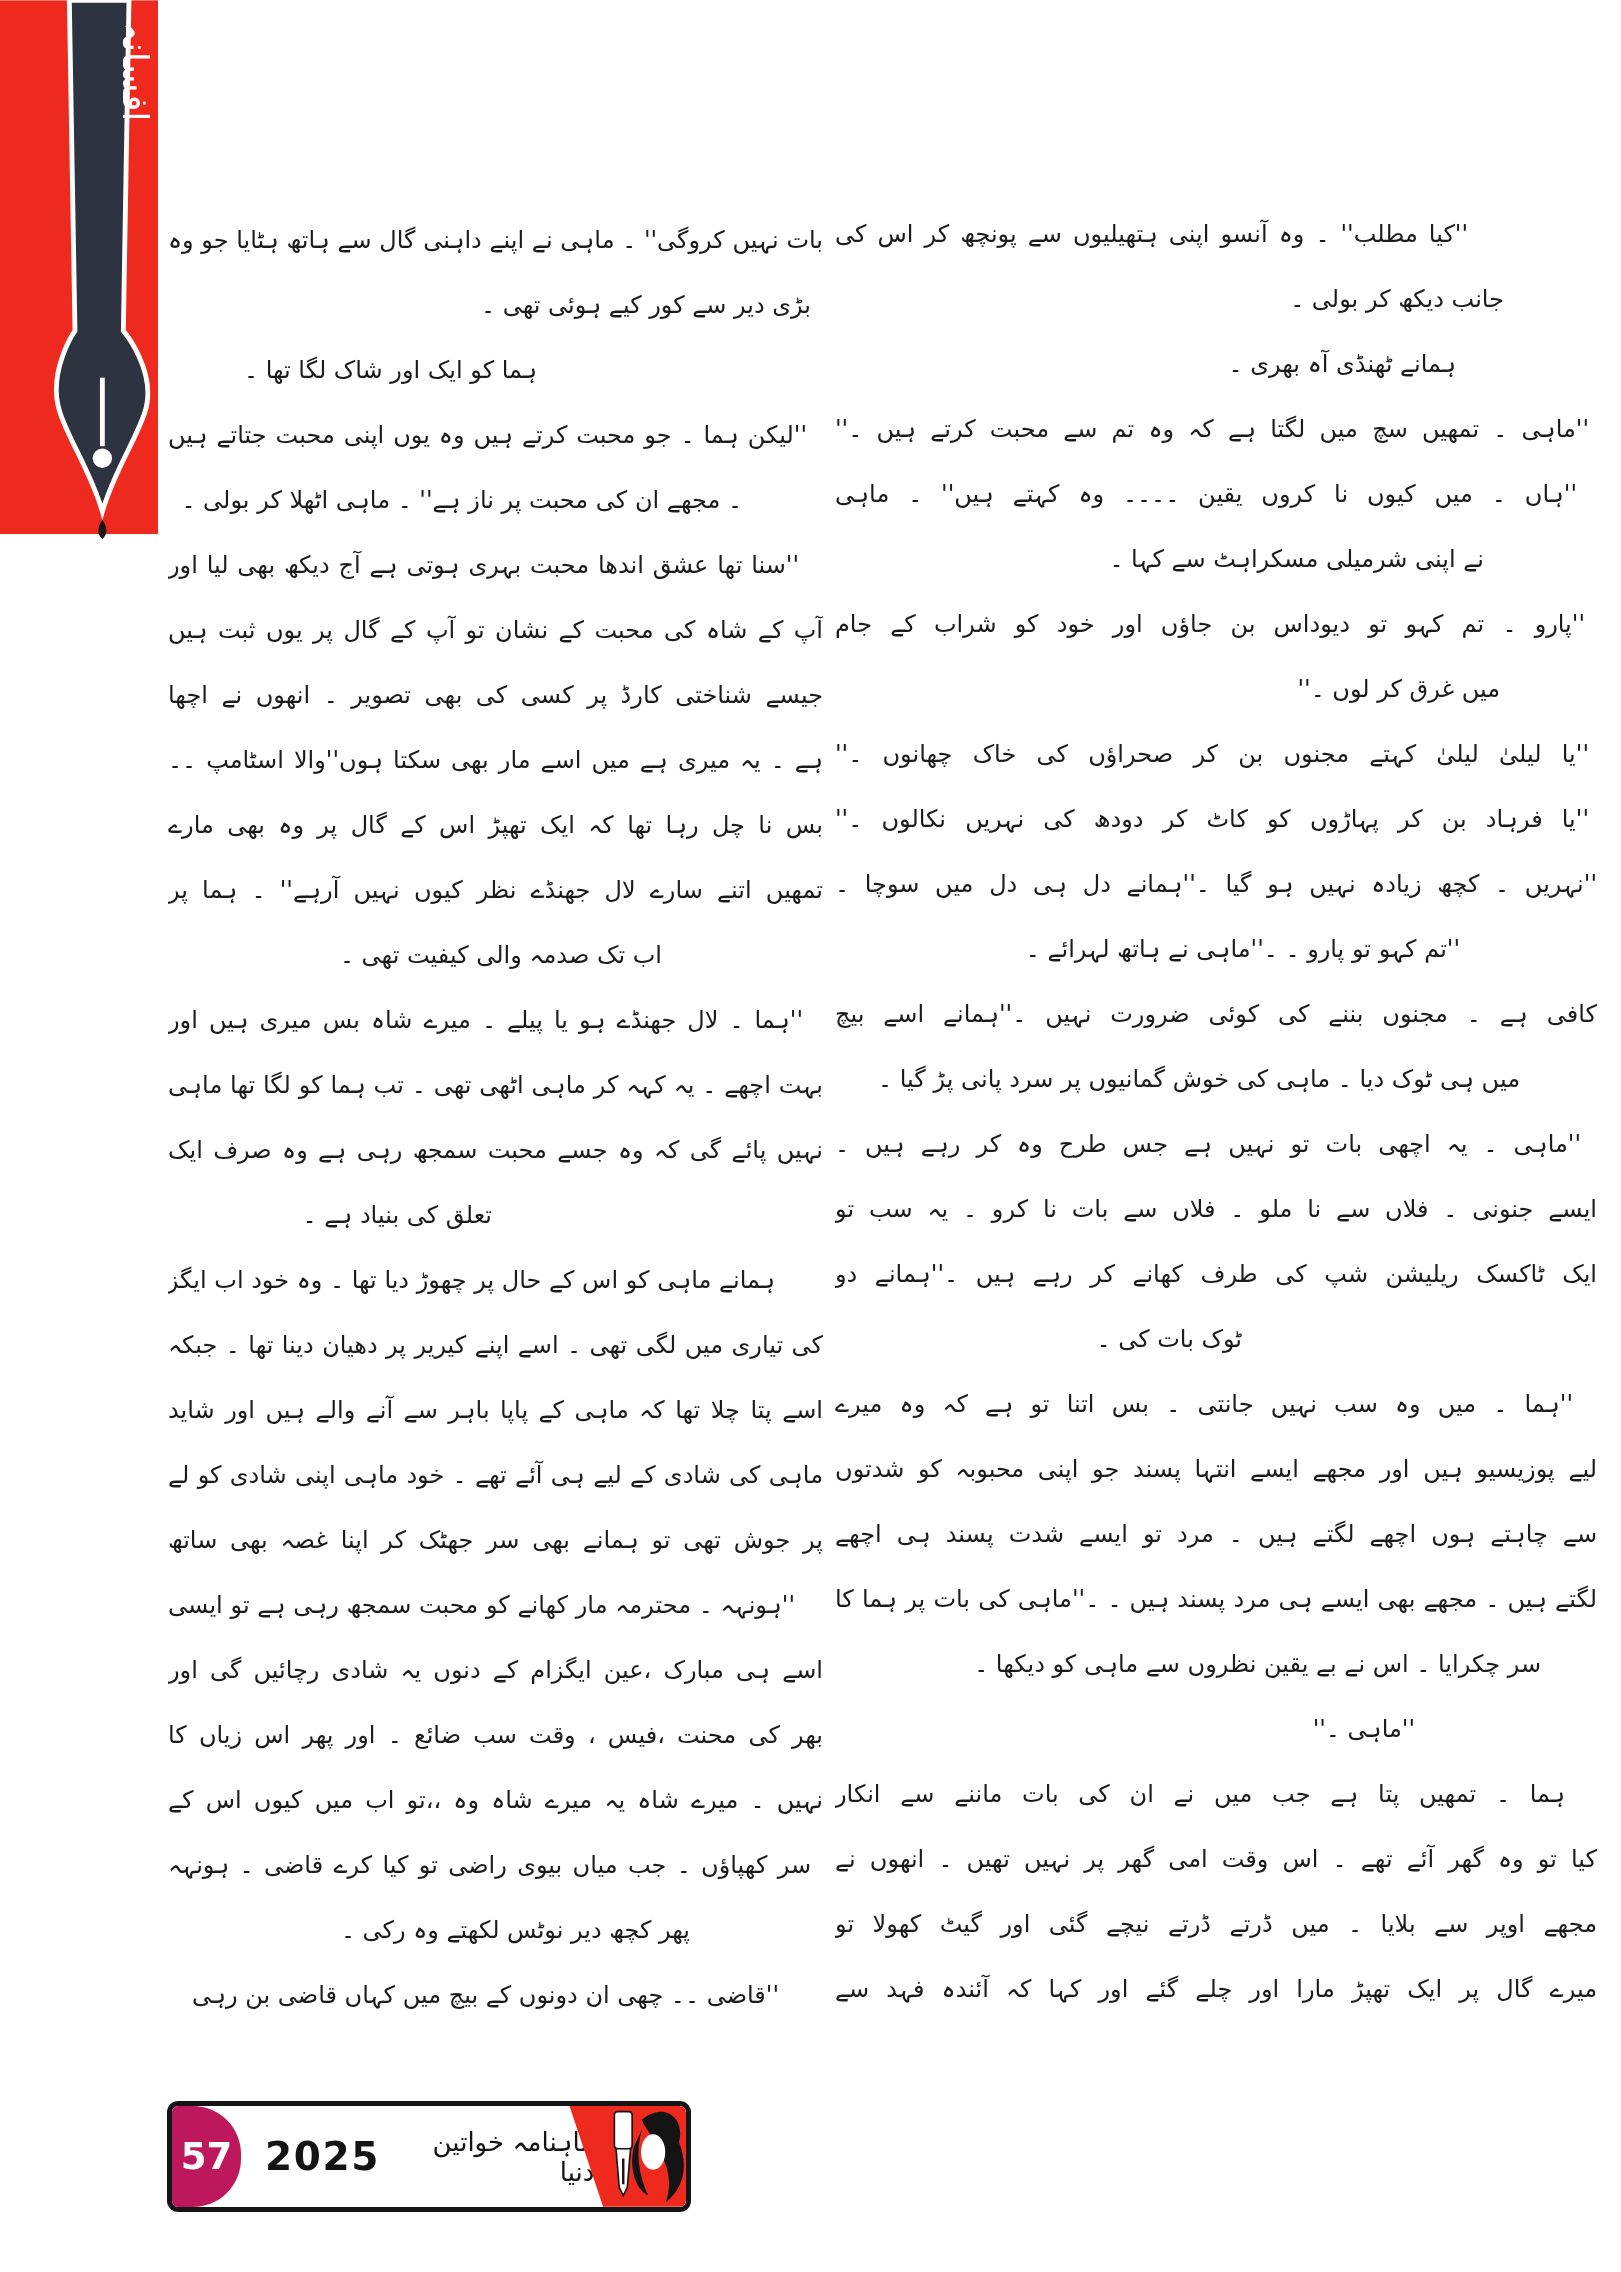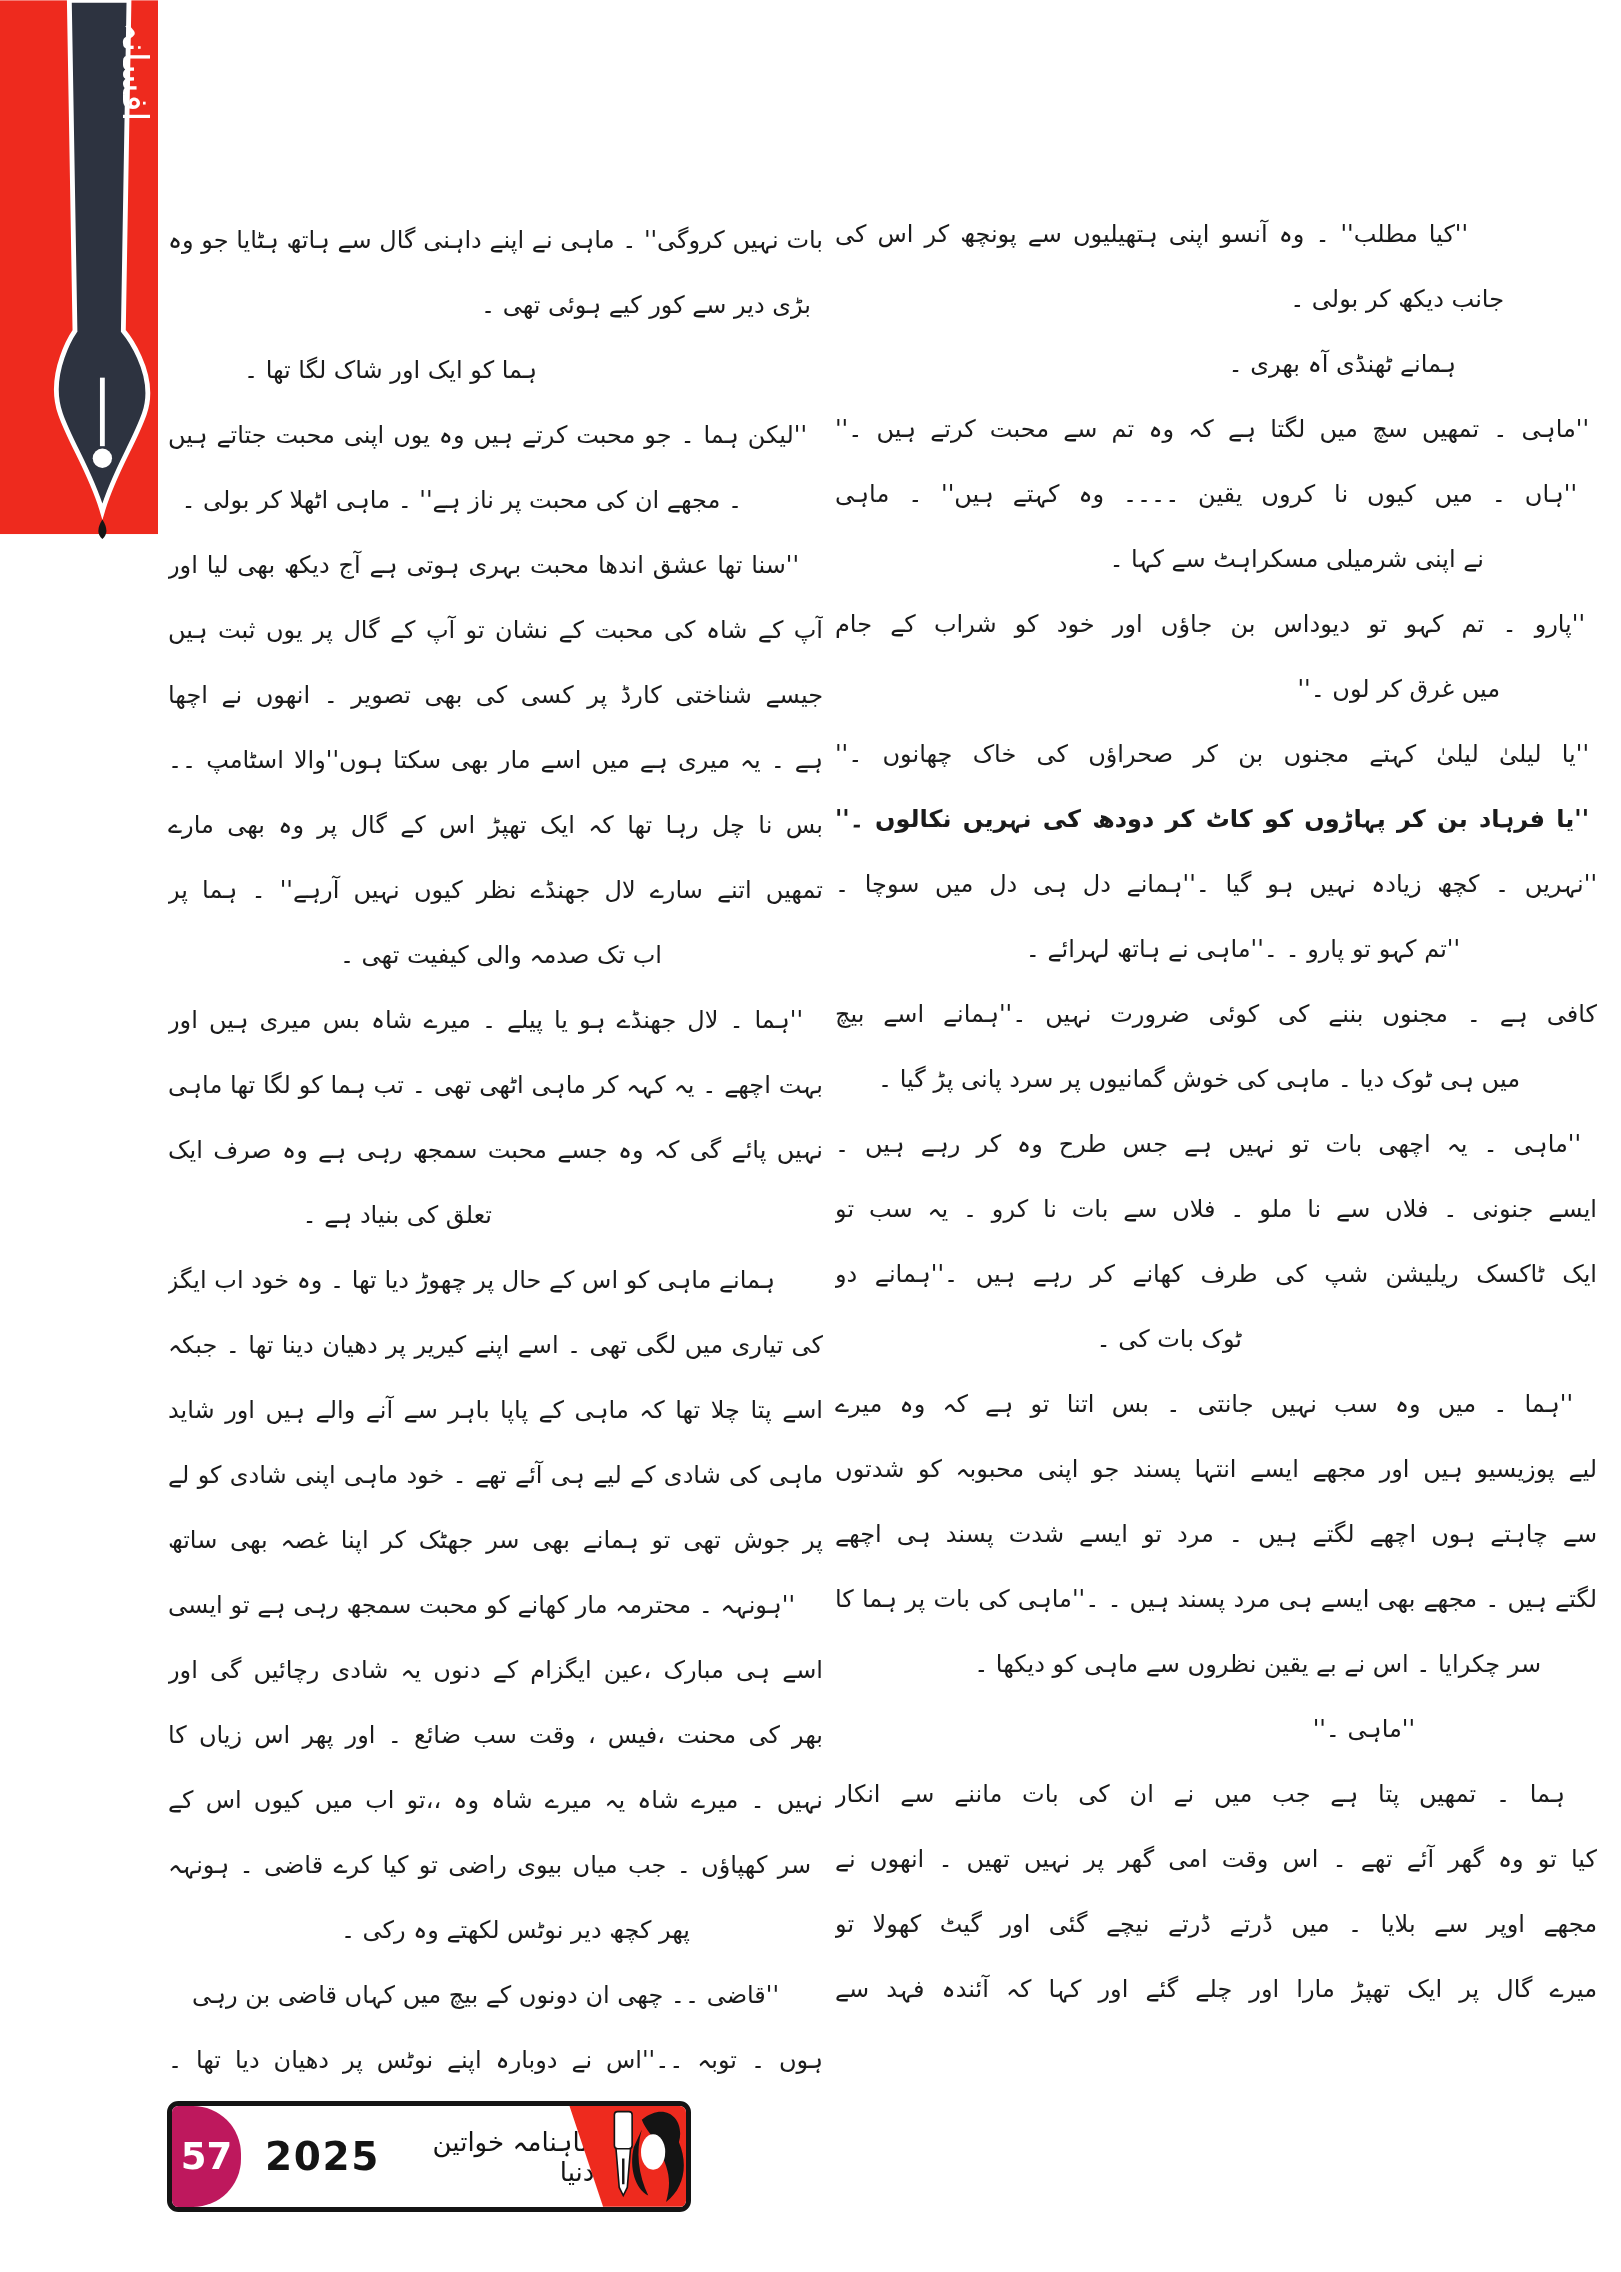--- a/index.html
+++ b/index.html
@@ -87,21 +87,21 @@
   <div class="col col-right">
       <div class="line j" style="padding-right: 129px;">''کیا مطلب'' ۔ وہ آنسو اپنی ہتھیلیوں سے پونچھ کر اس کی</div>
       <div class="line" style="padding-right: 93px;">جانب دیکھ کر بولی ۔</div>
       <div class="line" style="padding-right: 141px;">ہمانے ٹھنڈی آہ بھری ۔</div>
       <div class="line j" style="padding-right: 8px;">''ماہی ۔ تمھیں سچ میں لگتا ہے کہ وہ تم سے محبت کرتے ہیں ۔''</div>
       <div class="line j" style="padding-right: 20px;">''ہاں ۔ میں کیوں نا کروں یقین ۔۔۔۔ وہ کہتے ہیں'' ۔ ماہی</div>
       <div class="line" style="padding-right: 113px;">نے اپنی شرمیلی مسکراہٹ سے کہا ۔</div>
       <div class="line j" style="padding-right: 12px;">''پارو ۔ تم کہو تو دیوداس بن جاؤں اور خود کو شراب کے جام</div>
       <div class="line" style="padding-right: 97px;">میں غرق کر لوں ۔''</div>
       <div class="line j" style="padding-right: 8px;">''یا لیلیٰ لیلیٰ کہتے مجنوں بن کر صحراؤں کی خاک چھانوں ۔''</div>
-      <div class="line j" style="padding-right: 8px; font-weight: bold;">''یا فرہاد بن کر پہاڑوں کو کاٹ کر دودھ کی نہریں نکالوں ۔''</div>
+      <div class="line j" style="padding-right: 8px;">''یا فرہاد بن کر پہاڑوں کو کاٹ کر دودھ کی نہریں نکالوں ۔''</div>
       <div class="line j" style="padding-right: 0px;">''نہریں ۔ کچھ زیادہ نہیں ہو گیا ۔''ہمانے دل ہی دل میں سوچا ۔</div>
       <div class="line" style="padding-right: 137px;">''تم کہو تو پارو ۔ ۔''ماہی نے ہاتھ لہرائے ۔</div>
       <div class="line j" style="padding-right: 0px;">کافی ہے ۔ مجنوں بننے کی کوئی ضرورت نہیں ۔''ہمانے اسے بیچ</div>
       <div class="line" style="padding-right: 77px;">میں ہی ٹوک دیا ۔ ماہی کی خوش گمانیوں پر سرد پانی پڑ گیا ۔</div>
       <div class="line j" style="padding-right: 16px;">''ماہی ۔ یہ اچھی بات تو نہیں ہے جس طرح وہ کر رہے ہیں ۔</div>
       <div class="line j" style="padding-right: 0px;">ایسے جنونی ۔ فلاں سے نا ملو ۔ فلاں سے بات نا کرو ۔ یہ سب تو</div>
       <div class="line j" style="padding-right: 0px;">ایک ٹاکسک ریلیشن شپ کی طرف کھانے کر رہے ہیں ۔''ہمانے دو</div>
       <div class="line" style="padding-right: 355px;">ٹوک بات کی ۔</div>
       <div class="line j" style="padding-right: 24px;">''ہما ۔ میں وہ سب نہیں جانتی ۔ بس اتنا تو ہے کہ وہ میرے</div>
       <div class="line j" style="padding-right: 0px;">لیے پوزیسیو ہیں اور مجھے ایسے انتہا پسند جو اپنی محبوبہ کو شدتوں</div>
@@ -137,21 +137,20 @@
       <div class="line j" style="padding-right: 0px;">اسے پتا چلا تھا کہ ماہی کے پاپا باہر سے آنے والے ہیں اور شاید</div>
       <div class="line j" style="padding-right: 0px;">ماہی کی شادی کے لیے ہی آئے تھے ۔ خود ماہی اپنی شادی کو لے کر</div>
       <div class="line j" style="padding-right: 0px;">پر جوش تھی تو ہمانے بھی سر جھٹک کر اپنا غصہ بھی ساتھ جھٹک دیا تھا ۔</div>
       <div class="line j" style="padding-right: 28px;">''ہونہہ ۔ محترمہ مار کھانے کو محبت سمجھ رہی ہے تو ایسی محبت</div>
       <div class="line j" style="padding-right: 0px;">اسے ہی مبارک ،عین ایگزام کے دنوں یہ شادی رچائیں گی اور سال</div>
       <div class="line j" style="padding-right: 0px;">بھر کی محنت ،فیس ، وقت سب ضائع ۔ اور پھر اس زیاں کا احساس بھی</div>
       <div class="line j" style="padding-right: 0px;">نہیں ۔ میرے شاہ یہ میرے شاہ وہ ،،تو اب میں کیوں اس کے پیچھے</div>
       <div class="line j" style="padding-right: 12px;">سر کھپاؤں ۔ جب میاں بیوی راضی تو کیا کرے قاضی ۔ ہونہہ ۔''</div>
       <div class="line" style="padding-right: 133px;">پھر کچھ دیر نوٹس لکھتے وہ رکی ۔</div>
       <div class="line" style="padding-right: 44px;">''قاضی ۔۔ چھی ان دونوں کے بیچ میں کہاں قاضی بن رہی</div>
-      <div class="line j" style="padding-right: 0px;">ہوں ۔ توبہ ۔۔''اس نے دوبارہ اپنے نوٹس پر دھیان دیا تھا ۔</div>
     </div>
 
   <div class="footer-bar">
     <div class="page-pill">57</div>
     <div class="year">2025</div>
     <div class="mag">ماہنامہ خواتین دنیا</div>
     <div class="month">دسمبر</div>
     <svg class="logo-box" viewBox="0 0 176 126" aria-hidden="true">
       <polygon points="30,0 176,0 176,126 72,126" fill="#ee2a1e"></polygon>
       <g>

